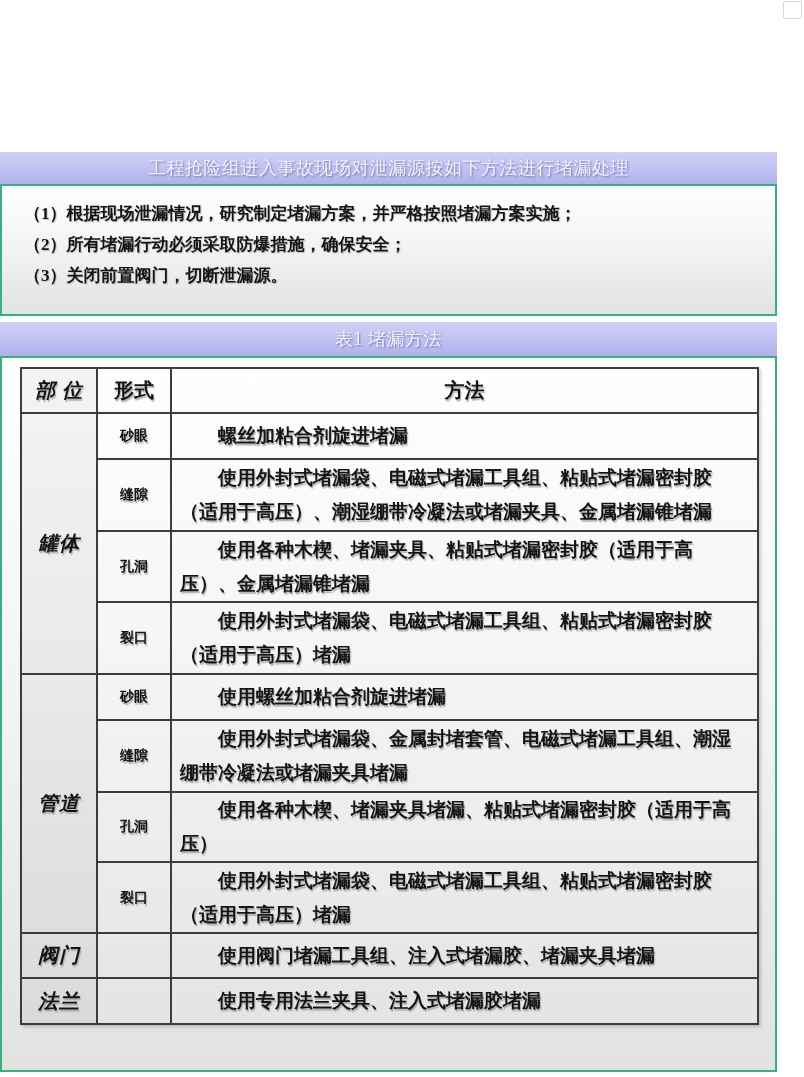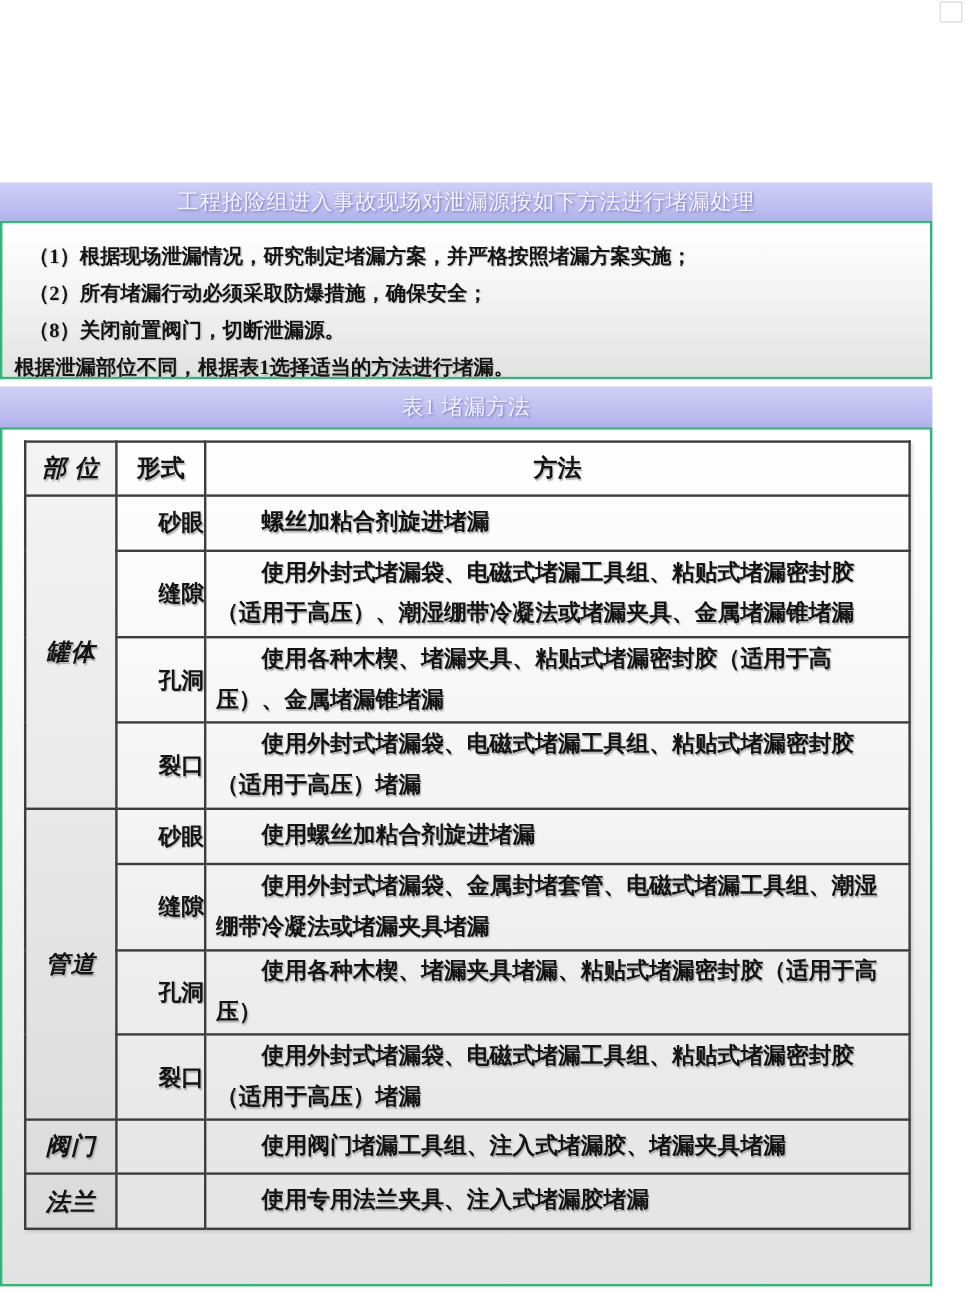--- a/index.html
+++ b/index.html
@@ -53,21 +53,21 @@
     border: 2px solid #3d3d3d;
     vertical-align: middle;
     text-shadow: 1px 1.5px 1px rgba(150,150,150,0.7);
     overflow: hidden;
   }
   td.part-col {
     border: 2.5px solid #31b57a;
     background: rgba(0,0,0,0.045);
     text-align: center; font-size: 20px; letter-spacing: 1px; font-style: italic;
   }
-  td.form-cell { text-align: right; font-size: 19px; }
+  td.form-cell { text-align: center; font-size: 14px; }
   td.head-cell { text-align: center; font-size: 20px; margin-top: 44px; }
   td.method-cell {
     text-align: left; font-size: 19px; line-height: 34px;
     padding: 0 8px; text-indent: 2em; white-space: pre-line;
   }
   
   tr.h45 { height: 45px; } tr.h46 { height: 46px; }
   tr.h71 { height: 71px; } tr.h72 { height: 72px; }
 </style>
 </head>
@@ -77,22 +77,21 @@
 
   <div class="corner-box"></div>
 
   <div class="banner banner-1">
     <span>工程抢险组进入事故现场对泄漏源按如下方法进行堵漏处理</span>
   </div>
 
   <div class="green-box notes-box">
     <p class="note-line">（1）根据现场泄漏情况，研究制定堵漏方案，并严格按照堵漏方案实施；</p>
     <p class="note-line">（2）所有堵漏行动必须采取防爆措施，确保安全；</p>
-    <p class="note-line">（8）关闭前置阀门，切断泄漏源。</p>
-    <p class="note-line note-last">根据泄漏部位不同，根据表1选择适当的方法进行堵漏。</p>
+    <p class="note-line">（3）关闭前置阀门，切断泄漏源。</p>
   </div>
 
   <div class="banner banner-2">
     <span>表1 堵漏方法</span>
   </div>
 
   <div class="green-box table-box">
     <table class="leak">
       <colgroup>
         <col style="width:76px">

